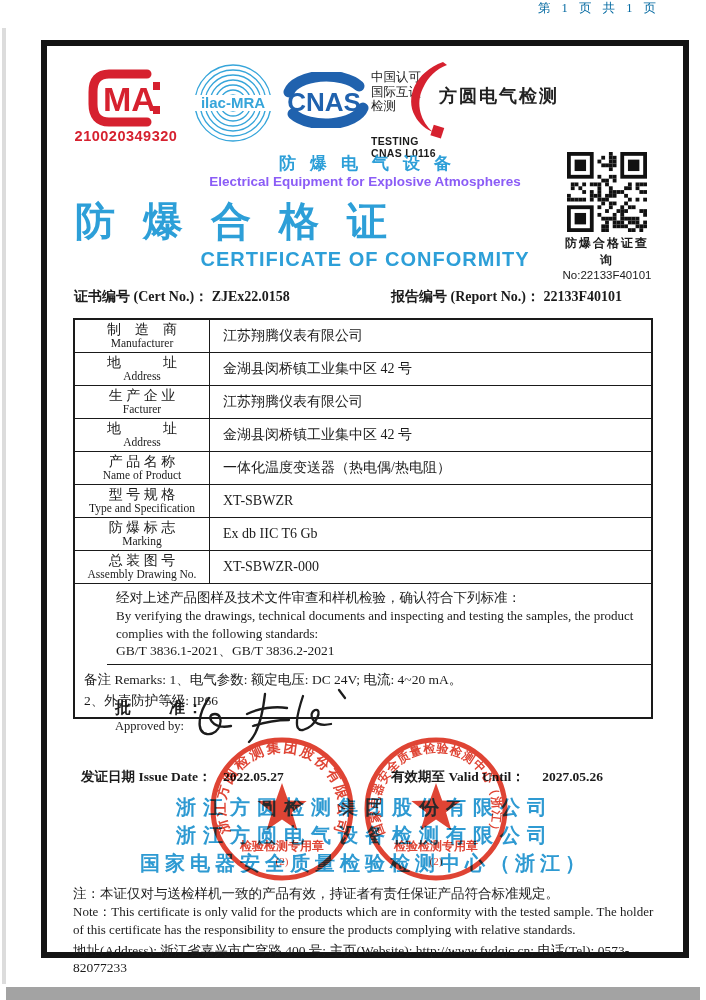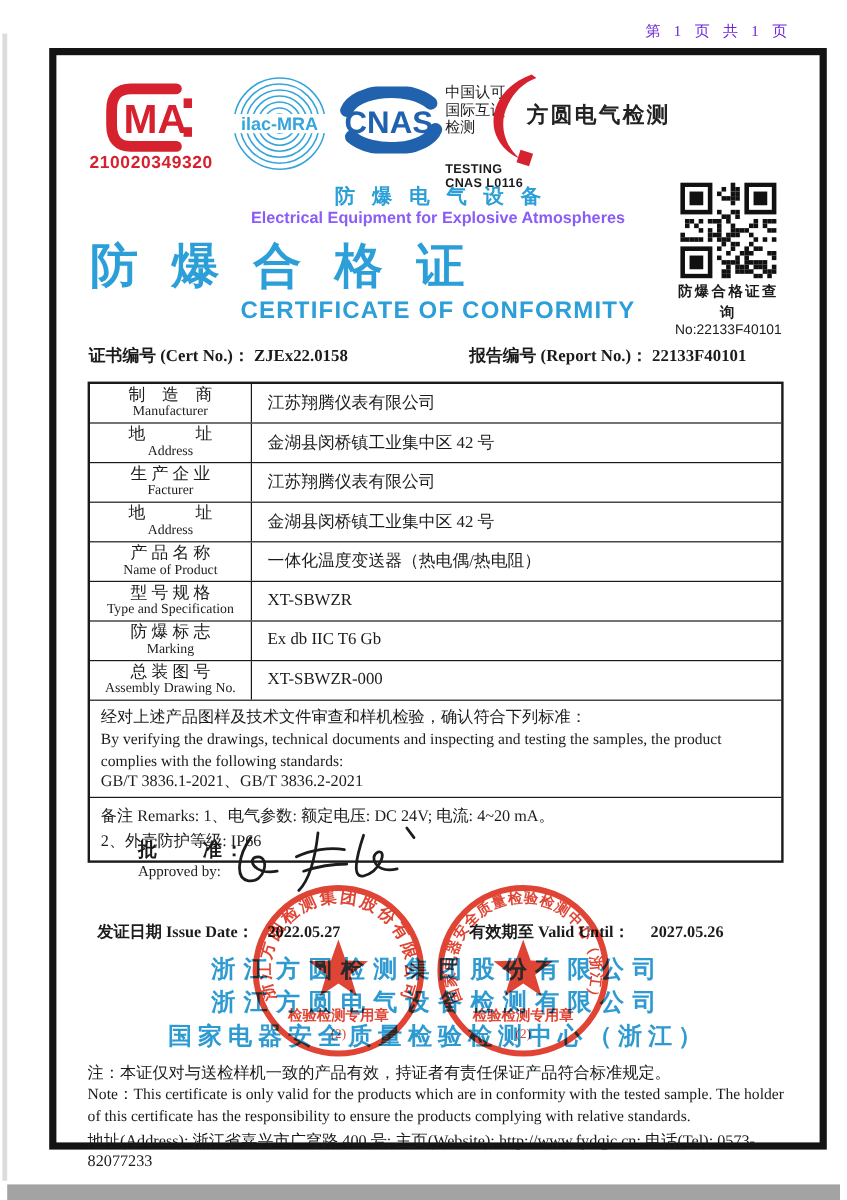--- a/index.html
+++ b/index.html
@@ -5,21 +5,21 @@
   html,body{margin:0;padding:0;}
   body{
     width:706px;height:1000px;position:relative;background:#ffffff;overflow:hidden;
     font-family:"Liberation Serif","DejaVu Serif",serif;color:#1b1b1b;
   }
   .abs{position:absolute;}
   
   .scan-left{left:2px;top:28px;width:4px;height:956px;background:#dcdcdc;}
   .scan-bottom{left:6px;bottom:0;width:694px;height:13px;background:#a3a3a3;}
   
-  .page-num{top:18px;right:46px;font-size:12.5px;letter-spacing:4px;color:#6d28d9;}
+  .page-num{top:0;right:46px;font-size:12.5px;letter-spacing:4px;color:#0369a1;}
   
   .frame{left:41px;top:40px;width:648px;height:918px;border:6px solid #141414;box-sizing:border-box;background:#fff;}
   .frame > *{position:absolute;}
   
   .cma-num{left:24px;top:82px;width:110px;text-align:center;color:#d6212f;font-weight:bold;font-size:14.5px;font-family:"Liberation Sans",sans-serif;letter-spacing:.5px;}
   .cnas-side{left:324px;top:24px;line-height:14.5px;font-size:12.5px;}
   .cnas-side .b{font-family:"Liberation Sans",sans-serif;font-weight:bold;font-size:10.5px;line-height:12.5px;letter-spacing:.3px;}
   .fy-label{left:392px;top:38px;font-size:18px;font-weight:bold;color:#222;letter-spacing:2px;}
   
   .hdr-zh-small{left:0;top:106px;width:100%;text-align:center;color:#2d9fd8;font-weight:bold;font-size:17px;letter-spacing:14px;text-indent:14px;}
@@ -33,21 +33,21 @@
   
   .cert-line{left:27px;top:242px;width:594px;font-size:14px;font-weight:600;}
   .cert-line .right{position:absolute;left:317px;top:0;}
   
   .cert-table{left:26px;top:272px;width:580px;border:2px solid #1a1a1a;box-sizing:border-box;background:transparent;}
   .t-row{display:flex;height:32px;border-bottom:1.5px solid #1a1a1a;}
   .t-label{width:135px;flex:0 0 135px;border-right:1.5px solid #1a1a1a;display:flex;flex-direction:column;justify-content:center;align-items:center;box-sizing:border-box;}
   .t-label .zh{font-size:14px;line-height:15px;}
   .t-label .en{font-size:11.5px;line-height:13px;}
   .t-value{flex:1;display:flex;align-items:center;padding-left:13px;font-size:14px;}
-  .stmt{border-bottom:1.5px solid #1a1a1a;padding:5px 9px 4px 9px;}
+  .stmt{border-bottom:1.5px solid #1a1a1a;padding:5px 9px 4px 9px;margin-left:32px;}
   .stmt .zh{font-size:13.5px;line-height:18px;}
   .stmt .en{font-size:13px;line-height:17.5px;font-family:"Liberation Serif",serif;}
   .rmk{padding:4px 9px 6px 9px;}
   .rmk div{font-size:13.5px;line-height:21px;}
   
   .approve{left:68px;top:652px;}
   .approve .zh{font-size:16px;font-weight:600;letter-spacing:2px;}
   .approve .en{font-size:12.5px;}
   .signature{left:144px;top:638px;}
   

